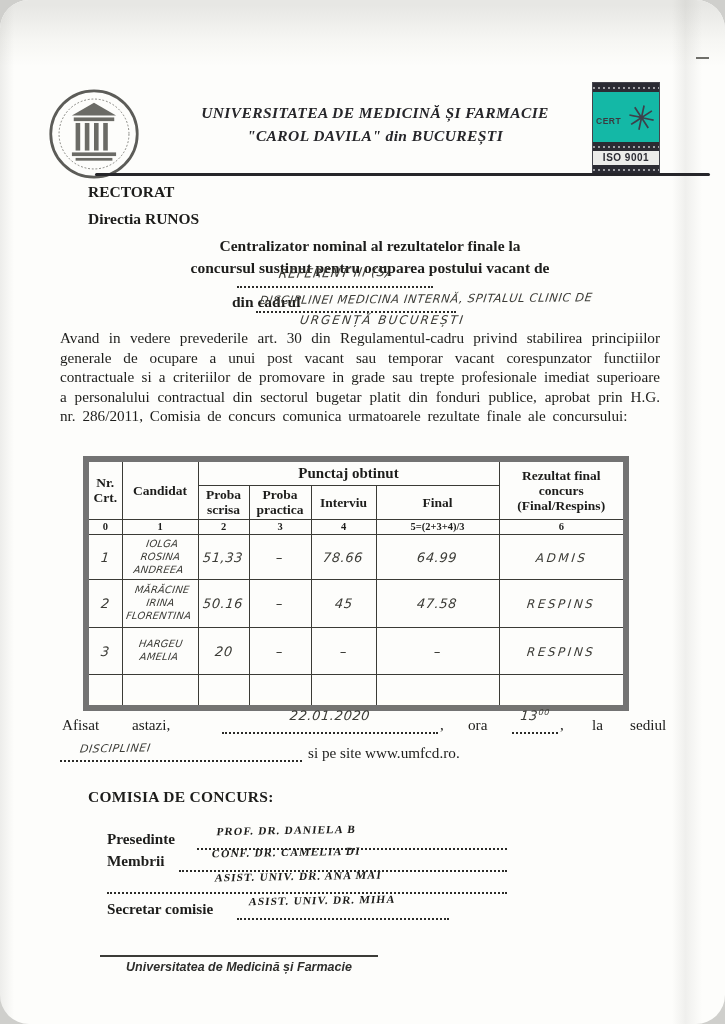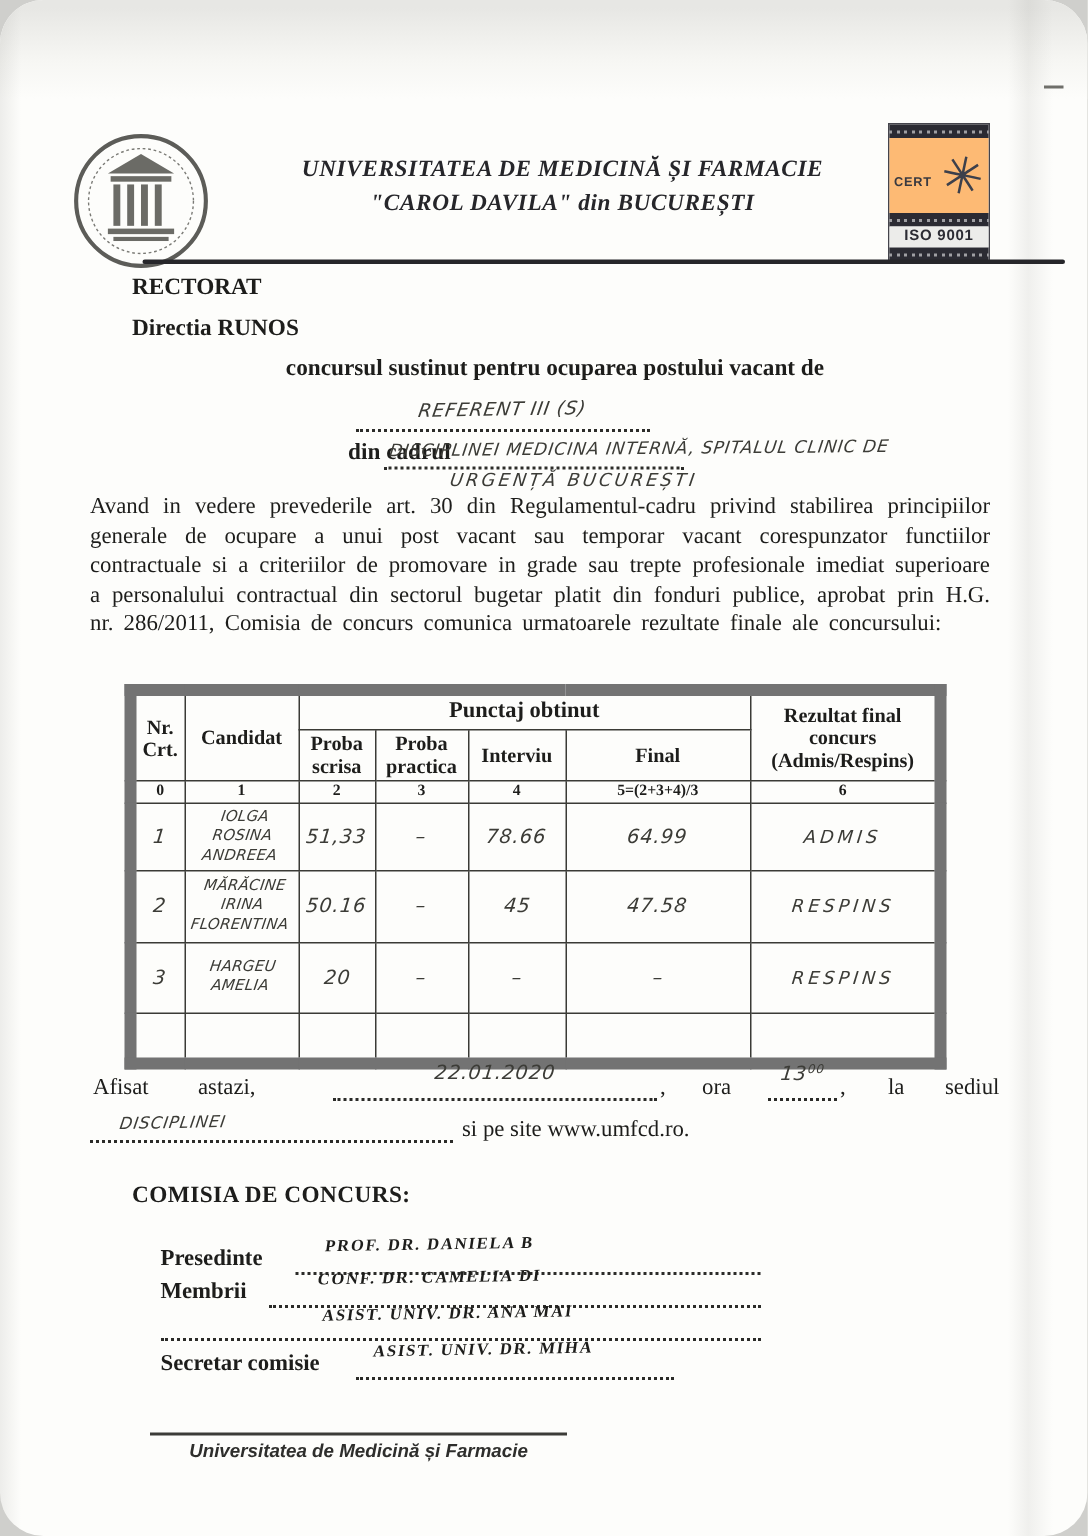--- a/index.html
+++ b/index.html
@@ -19,21 +19,21 @@
 
   
   .seal{position:absolute;left:48px;top:88px;width:92px;height:92px;}
   .univ-name{position:absolute;left:145px;top:101px;width:460px;text-align:center;
     font-weight:bold;font-style:italic;font-size:15.5px;line-height:23px;letter-spacing:.4px;color:#26262a;}
   .iso-badge{position:absolute;left:592px;top:82px;width:68px;height:93px;border:1px solid #44444c;
     display:flex;flex-direction:column;box-sizing:border-box;}
   .iso-band{height:9px;background:#2b2b33;
     background-image:repeating-linear-gradient(90deg,rgba(255,255,255,.55) 0 2px,rgba(0,0,0,0) 2px 5px);
     background-size:auto 2px;background-repeat:repeat-x;background-position:center;}
-  .iso-body{flex:1;background:#fdba74;position:relative;}
+  .iso-body{flex:1;background:#14b8a6;position:relative;}
   .iso-cert{position:absolute;left:3px;top:24px;font-family:"Liberation Sans",sans-serif;
     font-weight:bold;font-size:8.5px;color:#3a3a40;letter-spacing:.5px;}
   .iso-star{position:absolute;right:4px;top:4px;font-size:34px;line-height:46px;color:#3d404b;
     transform:rotate(12deg);}
   .iso-iso{height:14px;background:#ececе8;background:#ececea;text-align:center;
     font-family:"Liberation Sans",sans-serif;font-weight:bold;font-size:10px;line-height:14px;
     color:#2c2c34;letter-spacing:.5px;}
   .header-rule{position:absolute;left:95px;top:173px;width:615px;height:3px;background:#26262a;border-radius:2px;}
 
   .office-1{position:absolute;left:88px;top:183px;font-weight:bold;font-size:15.5px;text-align:center;}
@@ -54,21 +54,21 @@
   .cadru-label{font-weight:bold;font-size:15.5px;margin-left:34px;}
   .cadru-leader{position:absolute;left:58px;top:4px;width:200px;height:14px;border-bottom:2px dotted #2c2c29;}
   .cadru-hw1{position:absolute;left:62px;top:-2px;width:500px;font-size:11.5px;white-space:nowrap;transform:skewX(-8deg) rotate(-.5deg);}
   .cadru-hw2{position:absolute;left:300px;top:313px;font-size:12px;letter-spacing:2px;transform:skewX(-8deg);}
 
   .legal{position:absolute;left:60px;top:328px;width:600px;margin:0;
     font-size:15.2px;line-height:19.6px;text-align:justify;word-spacing:3px;}
 
   
   table.results{position:absolute;left:83px;top:456px;width:540px;border-collapse:collapse;
-    table-layout:fixed;border:8px solid #737373;}
+    table-layout:fixed;border:6px solid #737373;}
   .results th,.results td{border:1.6px solid #3b3b36;padding:0 2px;text-align:center;vertical-align:middle;
     overflow:hidden;}
   .results th{font-size:13.5px;line-height:15px;font-weight:bold;}
   .pre{white-space:pre-line;}
   tr.hrow1{height:26px;} tr.hrow2{height:34px;}
   tr.idxrow{height:15px;} tr.idxrow td{font-size:10.5px;font-weight:bold;line-height:11px;}
   tr.drow1{height:45px;} tr.drow2{height:48px;} tr.drow3{height:47px;} tr.drow4{height:34px;}
   td .hw{font-size:13px;}
   td.name .hw{font-size:10px;letter-spacing:.2px;transform:skewX(-8deg);line-height:13px;}
   td.res .hw{font-size:12px;letter-spacing:2.5px;}
@@ -131,20 +131,21 @@
     <div class="iso-band"></div>
     <div class="iso-iso">ISO 9001</div>
     <div class="iso-band"></div>
   </div>
   <div class="header-rule"></div>
 
   <div class="office-1">RECTORAT</div>
   <div class="office-2">Directia RUNOS</div>
 
   <div class="doc-title">
+    <div>Centralizator nominal al rezultatelor finale la</div>
     <div>concursul sustinut pentru ocuparea postului vacant de</div>
   </div>
 
   <div class="post-leader">
     <span class="hw">REFERENT III (S)</span>
   </div>
 
   <div class="cadru-row">
     <span class="cadru-label">din cadrul</span>
     <span class="cadru-leader"></span>
@@ -165,21 +166,21 @@
         <col style="width:127px">
     </colgroup>
     <tbody>
         <tr class="hrow1">
       <th rowspan="2" class="pre">Nr.
 Crt.</th>
       <th rowspan="2">Candidat</th>
       <th colspan="4" style="font-size:15px;">Punctaj obtinut</th>
       <th rowspan="2" class="pre">Rezultat final
 concurs
-(Admis/Respins)</th>
+(Final/Respins)</th>
     </tr>
     <tr class="hrow2">
       <th class="pre">Proba
 scrisa</th>
       <th class="pre">Proba
 practica</th>
       <th>Interviu</th>
       <th>Final</th>
     </tr>
     <tr class="idxrow">

